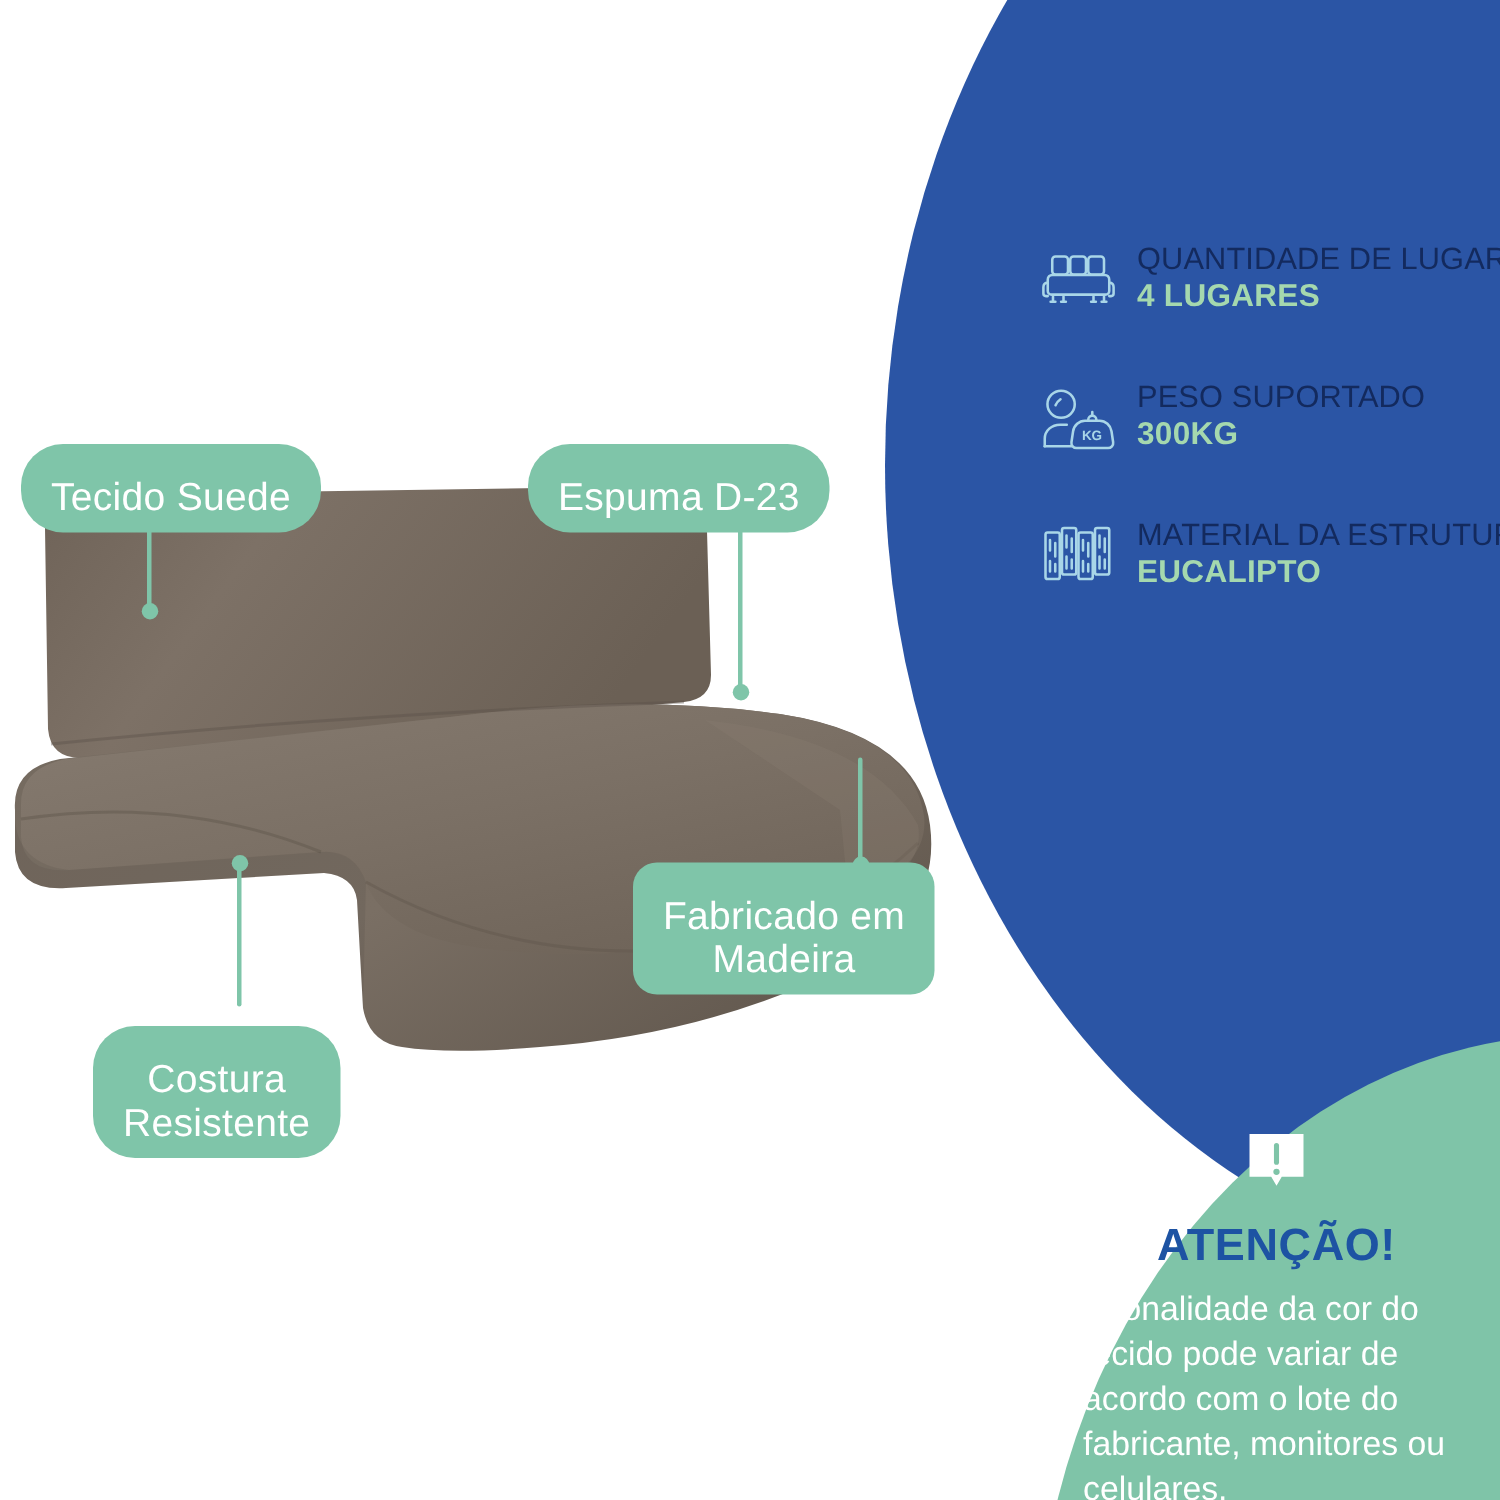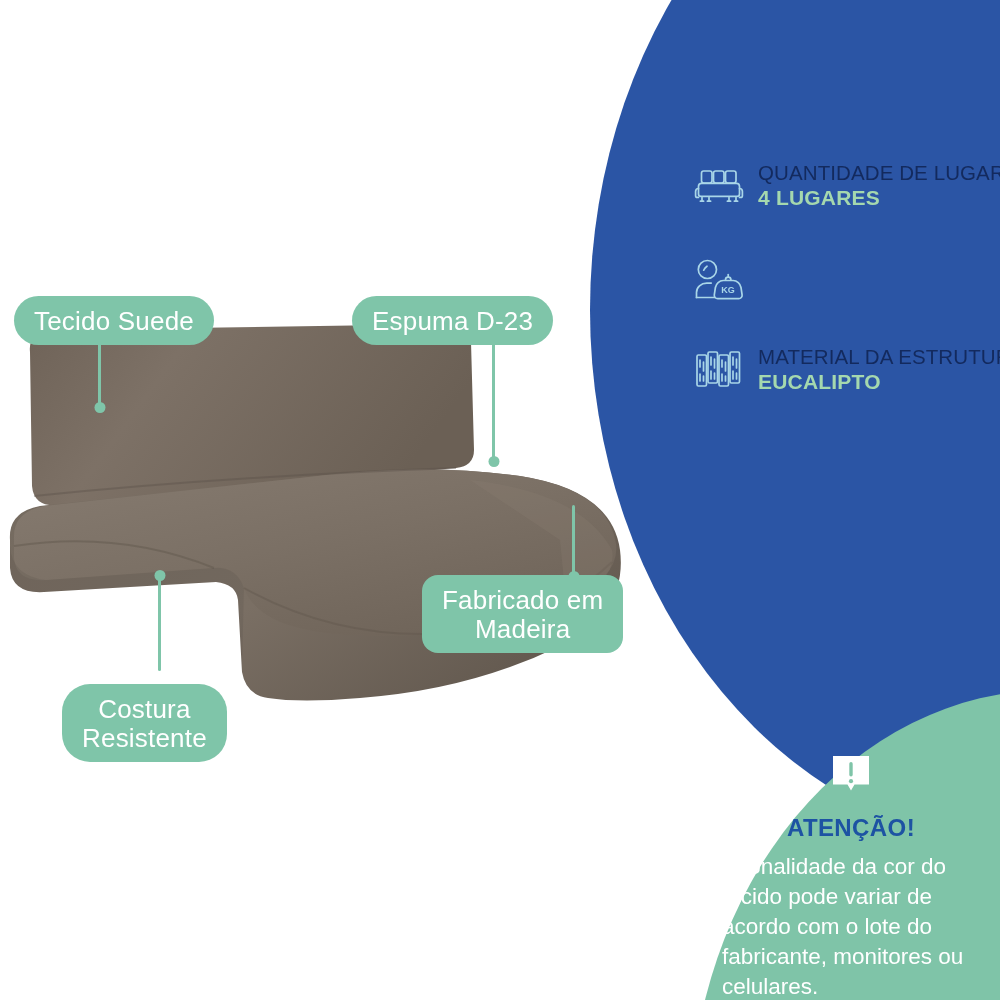--- a/index.html
+++ b/index.html
@@ -31,21 +31,21 @@
   
   .sofa-wrap{ position:absolute; left:0; top:300px; width:660px; height:430px; }
   .sofa-wrap svg{ display:block; }
 
   
   .pill{
     position:absolute;
     background:#7fc5a9;
     color:#ffffff;
     border-radius:28px;
-    padding:11px 20px 9px;
+    padding:21px 20px 9px;
     font-size:26px;
     line-height:1.12;
     text-align:center;
     white-space:pre-line;
     letter-spacing:.2px;
   }
   .connector{
     position:absolute;
     background:#7fc5a9;
     width:3px;
@@ -93,21 +93,21 @@
   
   .attention{
     position:absolute;
     left:706px; top:750px;
     width:290px;
     text-align:center;
   }
   .att-icon{ display:flex; justify-content:center; margin-bottom:16px; }
   .att-title{
     color:#1d53a3;
-    font-size:24px;
+    font-size:30px;
     font-weight:bold;
     letter-spacing:.4px;
     margin-bottom:10px;
   }
   .att-body{
     color:#ffffff;
     font-size:22.5px;
     line-height:1.33;
     text-align:left;
     position:relative;
@@ -215,20 +215,22 @@
           <path d="M13 10.2c-1.6 1.1-2.7 2.5-3.3 4"></path>
           <path d="M2.5 41.5v-5c0-5.4 4.6-9.4 10.3-9.4h4.4"></path>
           <path d="M2.5 41.5h17.8"></path>
           <path d="M31.5 23.8c0-1.5 1.2-2.6 2.7-2.6s2.7 1.1 2.7 2.6"></path>
           <path d="M34.2 21.2V18.6"></path>
           <path d="M29.3 24.5h9.8c3.9 0 7.3 3.1 7.9 7l1.1 7.3c.3 2.1-1.3 3.9-3.4 3.9H23.7c-2.1 0-3.7-1.8-3.4-3.9l1.1-7.3c.6-3.9 4-7 7.9-7z"></path>
           <text x="34" y="37" font-family="Liberation Sans, sans-serif" font-size="9" font-weight="bold" fill="#a9d6e8" stroke="none" text-anchor="middle">KG</text>
         </svg>
       </div>
       <div class="spec-text">
+        <div class="spec-label">PESO SUPORTADO</div>
+        <div class="spec-value">300KG</div>
       </div>
     </div>
 
     <div class="spec-row">
       <div class="spec-icon">
         <svg width="50" height="46" viewBox="0 0 50 46" fill="none" stroke="#a9d6e8" stroke-width="1.7" stroke-linejoin="round" stroke-linecap="round">
           <rect x="3" y="7" width="9.5" height="31" rx="1.4"></rect>
           <rect x="14" y="4" width="9.5" height="31" rx="1.4"></rect>
           <rect x="25" y="7" width="9.5" height="31" rx="1.4"></rect>
           <rect x="36" y="4" width="9.5" height="31" rx="1.4"></rect>

